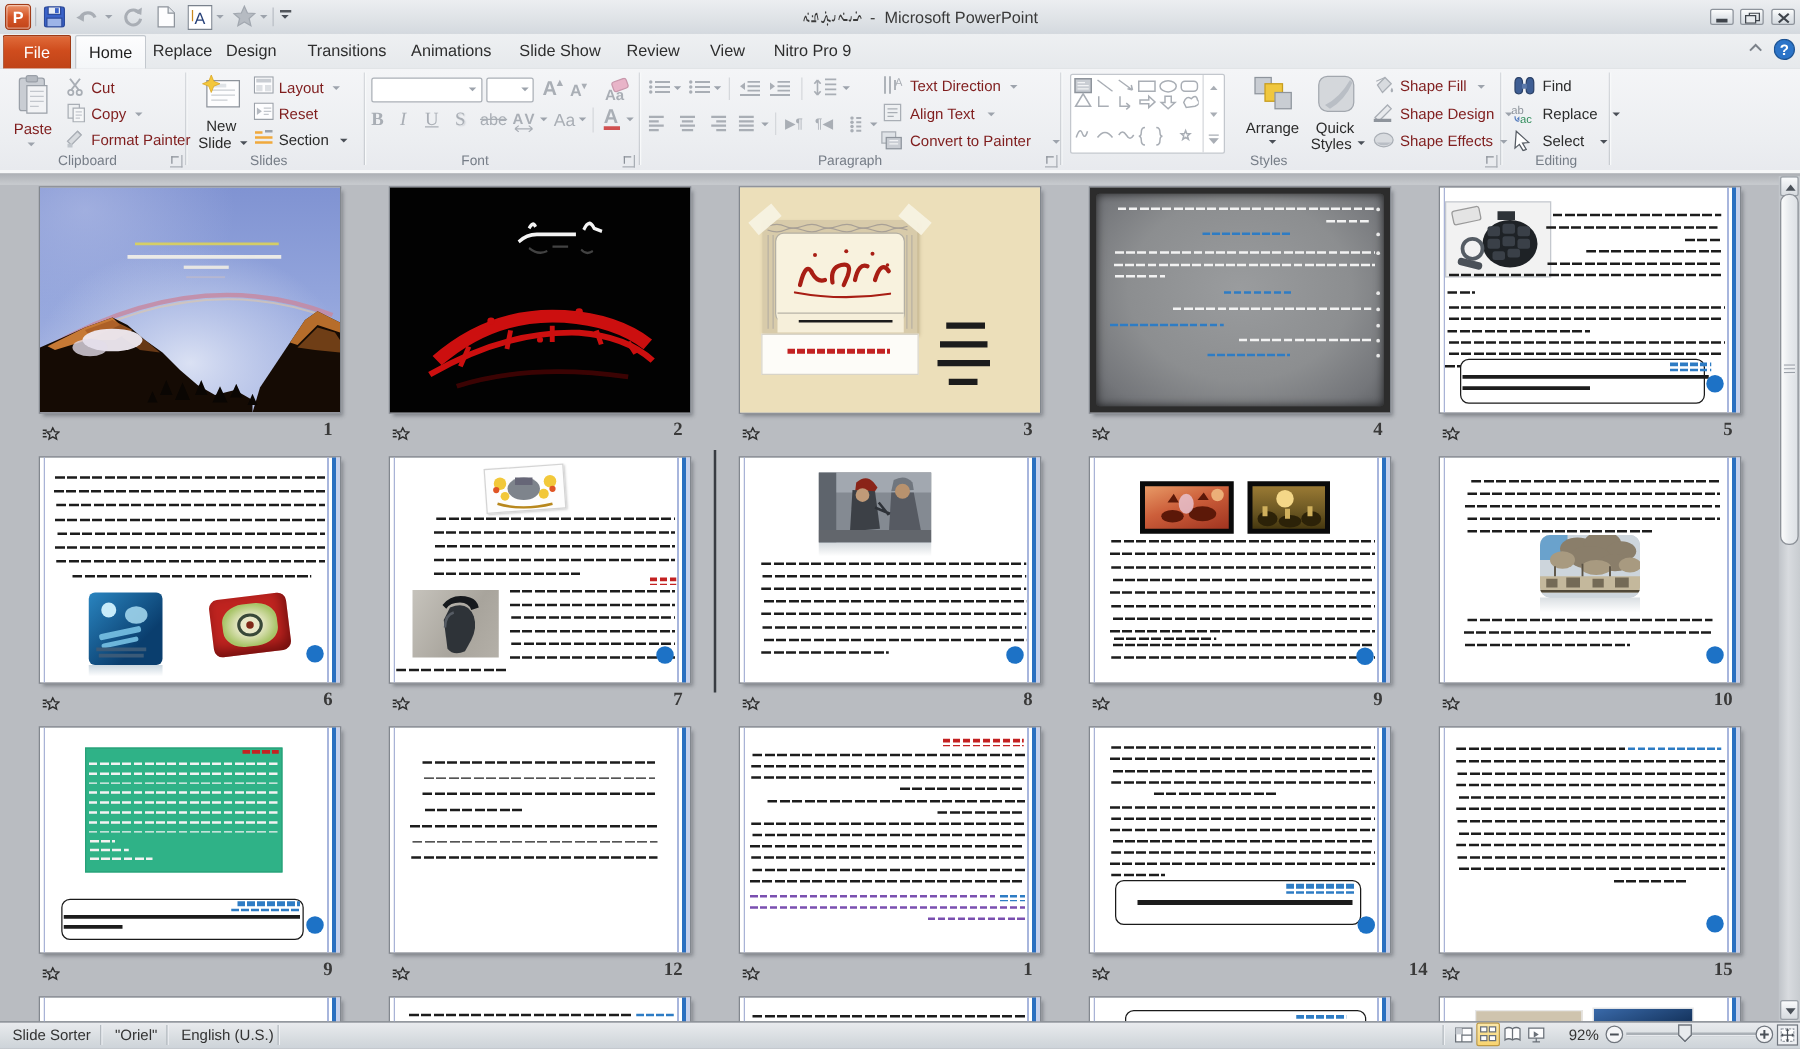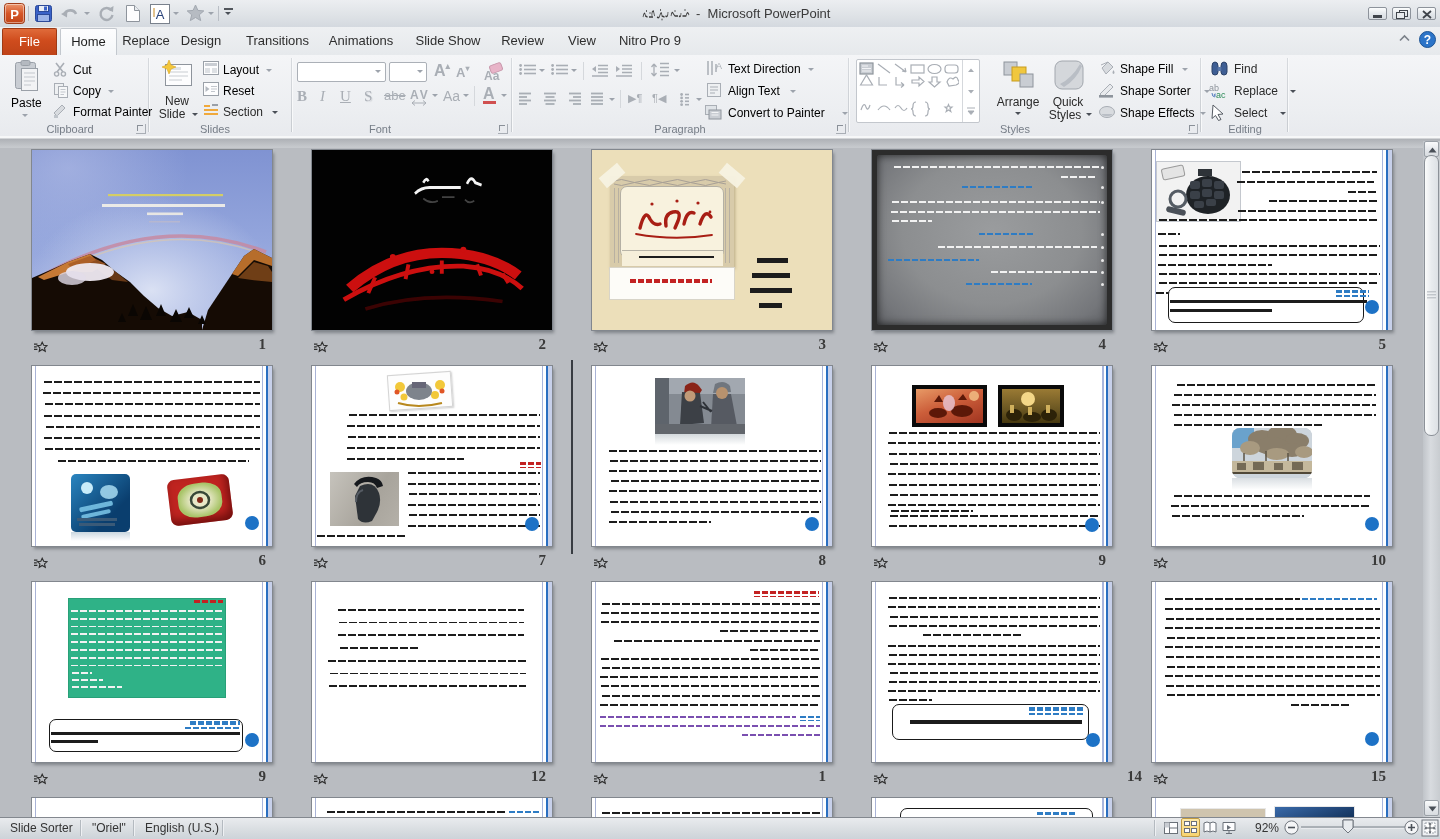--- a/index.html
+++ b/index.html
@@ -15,21 +15,21 @@
 .tp{background:repeating-linear-gradient(90deg,#7a4fb0 0 6px,rgba(0,0,0,0) 6px 8px)}
 
 #tbar{left:0;top:0;width:1440px;height:27px;background:linear-gradient(#eceef1,#dee2e6 60%,#d4d9df)}
 #trow{left:0;top:27px;width:1440px;height:28px;background:linear-gradient(#eef0f2,#e6e9ec)}
 #ribbon{left:0;top:55px;width:1440px;height:81px;background:linear-gradient(#f4f5f7,#eceef1 70%,#e8eaee)}
 #rstrip{left:0;top:136px;width:1440px;height:12px;background:linear-gradient(#f6f7f8 0 2px,#aeb1b6 3px,#c6c9cd 11px)}
 .gsep{width:1px;top:58px;height:74px;background:linear-gradient(#d7dade,#c8ccd1);box-shadow:1px 0 0 #f8f9fa}
 .glab{top:123px;height:12px;font-size:11px;color:#767d87;text-align:center}
 .dlaunch{width:10px;height:10px;top:124px;border:1px solid #a9aeb5;border-top:none;border-left:none}
 .dlaunch:after{content:"";position:absolute;left:1px;top:1px;width:5px;height:5px;border-left:1px solid #8a9098;border-top:1px solid #8a9098}
-.rtxt{font-size:12px;color:#000000;height:14px;white-space:nowrap}
+.rtxt{font-size:12px;color:#7f1d1d;height:14px;white-space:nowrap}
 .rtxtE{font-size:12px;color:#2b2b2b;height:14px;white-space:nowrap}
 .dar{width:0;height:0;border-left:3px solid transparent;border-right:3px solid transparent;border-top:3px solid #9da3ac}
 .darE{border-top-color:#4a4f57}
 .tab{top:28px;height:27px;font-size:13px;color:#2e2e2e;text-align:center;line-height:26px}
 #ftab{left:2px;top:28px;width:55px;height:27px;background:linear-gradient(#e06b3a,#cf4c1d 45%,#bf4318);border:1px solid #9e3a15;border-bottom:none;border-radius:2px 2px 0 0;color:#fff;font-size:13px;text-align:center;line-height:26px}
 #atab{background:linear-gradient(#fdfdfe,#f4f6f8);border:1px solid #c3c8ce;border-bottom:none;border-radius:2px 2px 0 0;color:#1e1e1e}
 
 .wbtn{top:7px;height:13px;border:1px solid #8d939b;border-radius:2px;background:linear-gradient(#fcfdfd,#e4e8ec 50%,#d7dce1)}
 
 #sbar{left:0;top:817px;width:1440px;height:22px;background:linear-gradient(#e9ebee,#d5dade 70%,#cdd3d9);border-top:1px solid #83888f;font-size:12px;color:#333}
@@ -386,21 +386,21 @@
     <path d="M10 2 l-7 3" stroke="#a9aeb5"></path>
 <path d="M15.5 10 q2 3 0 4 q-2-1 0-4" fill="#a9aeb5"></path>
   </svg>
 <div class="ab rtxt" style="left:1120px;top:62px">Shape Fill</div>
 <i class="dar" style="left:1182px;top:68px"></i>
 <svg class="ab" style="left:1098px;top:82px" width="18" height="16" viewBox="0 0 18 16">
 <path d="M2 12 L12 2 l3 3 L5 15z" fill="#e8eaed" stroke="#a9aeb5"></path>
     <path d="M2 12 l0 3 3 0" fill="#a9aeb5"></path>
 <rect x="1" y="13" width="14" height="2.6" fill="#8e949c"></rect>
   </svg>
-<div class="ab rtxt" style="left:1120px;top:84px">Shape Sorter</div>
+<div class="ab rtxt" style="left:1120px;top:84px">Shape Design</div>
 <i class="dar" style="left:1204px;top:90px"></i>
 <svg class="ab" style="left:1098px;top:104px" width="18" height="16" viewBox="0 0 18 16">
 <ellipse cx="9" cy="8" rx="7.5" ry="5.5" fill="#d8dbdf" stroke="#a9aeb5"></ellipse>
     <path d="M3 10 a7.5 5.5 0 0 0 12 0" fill="#b9bec5"></path>
   </svg>
 <div class="ab rtxt" style="left:1120px;top:106px">Shape Effects</div>
 <i class="dar" style="left:1200px;top:112px"></i>
 <svg class="ab" style="left:1210px;top:60px" width="19" height="17" viewBox="0 0 19 17">
 <path d="M2 6 q0-4 3-4 q3 0 3 4 l0 6 q0 3 -3 3 q-3 0 -3-3z" fill="#3e5e94" stroke="#2c4268"></path>
 <path d="M11 6 q0-4 3-4 q3 0 3 4 l0 6 q0 3 -3 3 q-3 0 -3-3z" fill="#3e5e94" stroke="#2c4268"></path>

